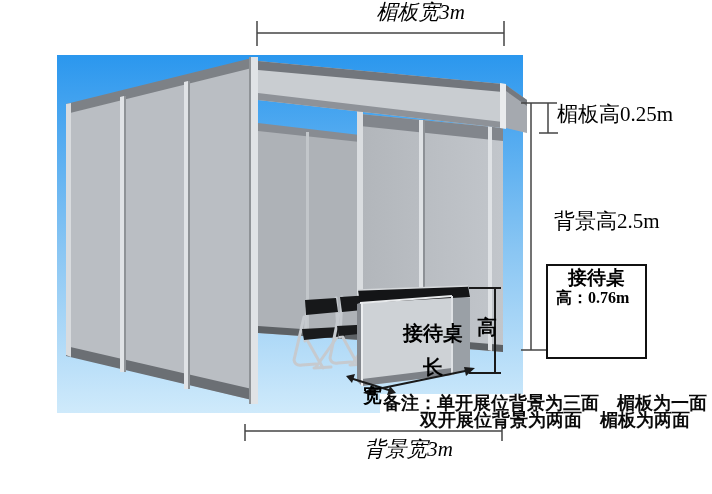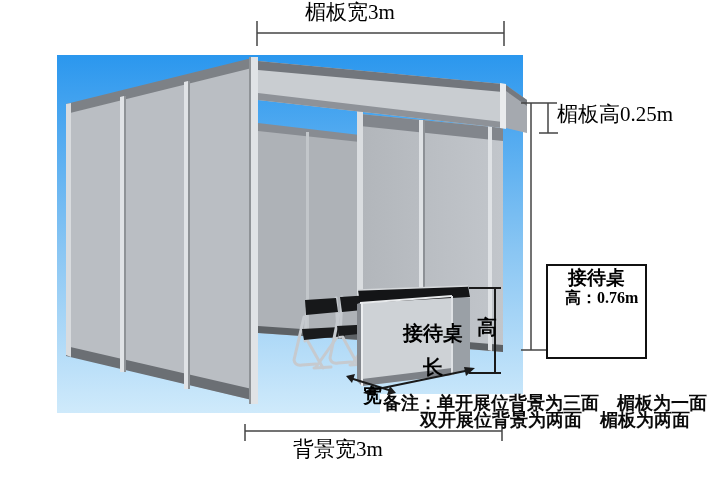--- a/index.html
+++ b/index.html
@@ -7,27 +7,27 @@
     position:relative; width:712px; height:494px; background:#ffffff;
     font-family:"Liberation Serif","DejaVu Serif",serif; overflow:hidden;
   }
   #booth-svg { position:absolute; left:0; top:0; }
   .label {
     position:absolute; color:#000000; white-space:nowrap; line-height:1.1;
     font-family:"Liberation Serif","DejaVu Serif",serif;
   }
   .dim-label { font-size:21px; font-weight:normal;text-align:center; }
   .bold-label { font-weight:bold; }
-  .centered { text-align:left; }
+  .centered { text-align:right;font-style:italic; }
   #info-box {
     position:absolute; left:546px; top:264px; width:97px; height:90px;
     border:2px solid #111; background:#ffffff; padding:1px 0 0 0;
   }
   #info-box .title { font-size:19px; font-weight:bold; text-align:center; line-height:21px; }
-  #info-box .row { font-size:16px; font-weight:bold; line-height:19px; padding-left:17px; }
+  #info-box .row { font-size:16px; font-weight:bold; line-height:19px; padding-left:8px; }
   .note-line { font-size:18px; font-weight:bold; color:#0a0a0a; }
 </style>
 </head>
 <body>
 
 <div id="stage">
 
   <svg id="booth-svg" width="712" height="494" viewBox="0 0 712 494">
     <defs>
       <linearGradient id="skyGrad" x1="0" y1="0" x2="0" y2="1">
@@ -150,20 +150,21 @@
       <path d="M350,378 L392,391" stroke="#1A1A1A" stroke-width="2" fill="none"></path>
       <polygon points="346,376 355,374 352,383" fill="#1A1A1A"></polygon>
       <polygon points="396,393 387,395 390,386" fill="#1A1A1A"></polygon>
     </g>
   </svg>
 
   <div class="label dim-label centered" style="left:305px; top:1px; width:160px;">楣板宽3m</div>
 
   <div class="label dim-label" style="left:557px; top:103px;">楣板高0.25m</div>
 
+  <div class="label dim-label" style="left:554px; top:210px;">背景高2.5m</div>
 
   <div class="label dim-label centered" style="left:293px; top:438px; width:160px;">背景宽3m</div>
 
   <div class="label bold-label" style="left:403px; top:322px; font-size:20px;">接待桌</div>
 
   <div class="label bold-label" style="left:477px; top:316px; font-size:20px;">高</div>
 
   <div class="label bold-label" style="left:423px; top:356px; font-size:20px;">长</div>
 
   <div class="label bold-label" style="left:363px; top:386px; font-size:19px;">宽</div>

